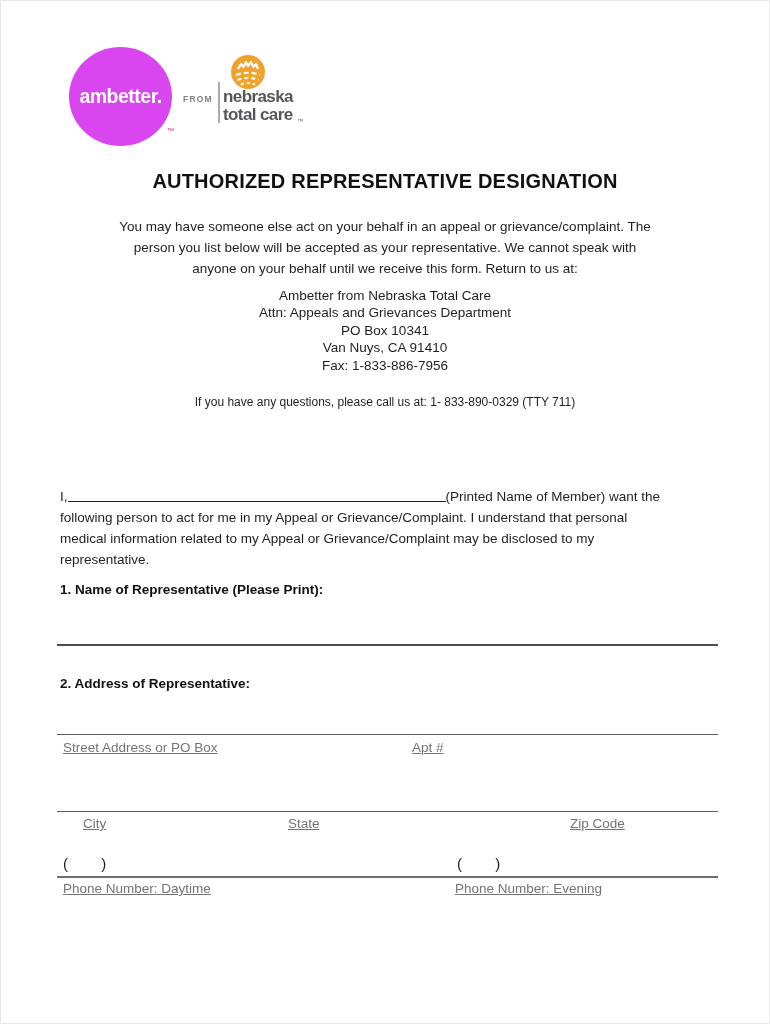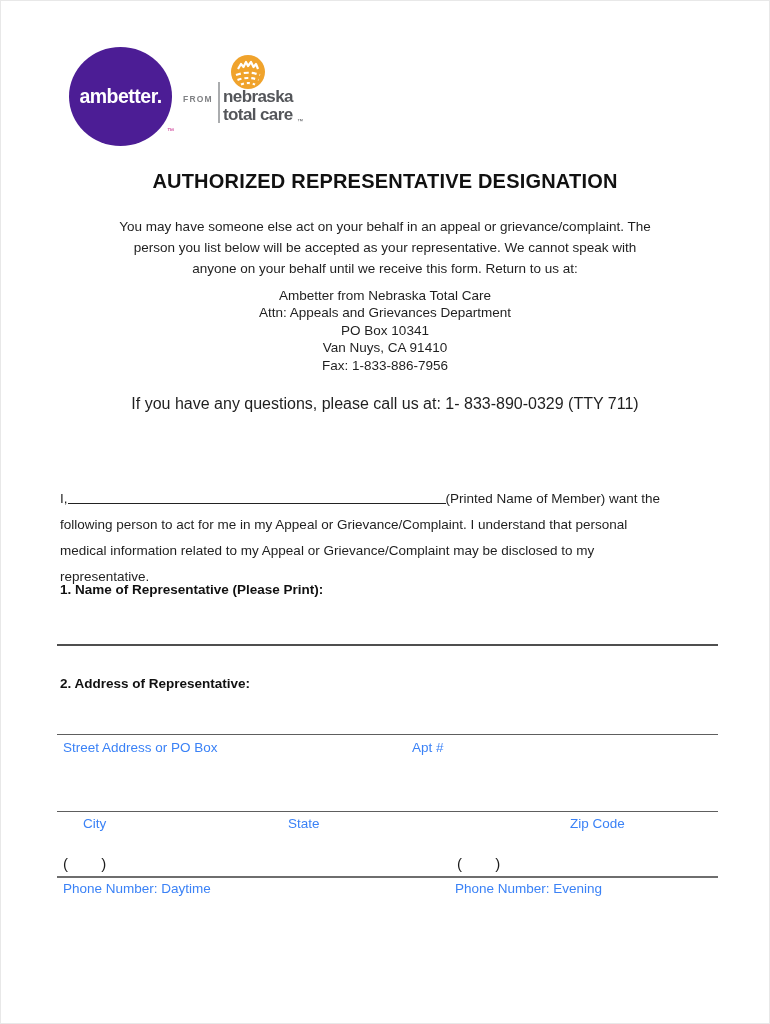--- a/index.html
+++ b/index.html
@@ -10,21 +10,21 @@
     box-shadow:inset 0 0 0 1px #e8e8e8;
     font-family:"Liberation Sans", sans-serif;
     color:#1f1f1f;
     overflow:hidden;
   }
   .abs{position:absolute;}
 
   
   .ambetter-circle{
     left:69px;top:47px;width:103px;height:99px;
-    background:#4c1d95;border-radius:50%;
+    background:#d946ef;border-radius:50%;
     display:flex;align-items:center;justify-content:center;
   }
   .ambetter-text{
     color:#ffffff;font-size:19.5px;font-weight:700;letter-spacing:-0.5px;
   }
   .ambetter-tm{left:167px;top:127px;font-size:7px;color:#c51f87;}
   .from-label{
     left:183px;top:94px;font-size:8.5px;font-weight:700;
     letter-spacing:1.2px;color:#808285;
   }
@@ -43,41 +43,41 @@
   }
   .intro-paragraph{
     left:55px;top:216px;width:660px;text-align:center;
     font-size:13.5px;line-height:21px;white-space:pre-line;
   }
   .mailing-address{
     left:55px;top:287px;width:660px;text-align:center;
     font-size:13.5px;line-height:17.4px;white-space:pre-line;
   }
   .questions-line{
-    left:55px;top:395px;width:660px;text-align:center;font-size:16px;
+    left:55px;top:395px;width:660px;text-align:center;font-size:12px;
   }
   .declaration{
     left:60px;top:486px;width:690px;
-    font-size:13.5px;line-height:26px;white-space:pre-line;
+    font-size:13.5px;line-height:21px;white-space:pre-line;
   }
   .member-name-blank{
     display:inline-block;width:378px;height:13px;
     border-bottom:1.5px solid #222;margin-bottom:-1px;
   }
   .section-heading{font-size:13.5px;font-weight:700;color:#111;}
   .sec1{left:60px;top:582px;}
   .sec2{left:60px;top:676px;}
 
   
   .field-line{left:57px;width:661px;height:0;}
   .name-line{top:644px;border-top:2px solid #4f4f4f;}
   .street-line{top:734px;border-top:1.5px solid #5e5e5e;}
   .city-line{top:811px;border-top:1.5px solid #5e5e5e;}
   .phone-line{top:876px;border-top:2px solid #6e6e6e;}
-  .field-label{font-size:13.5px;color:#3b82f6;}
+  .field-label{font-size:13.5px;color:#737373;text-decoration:underline;}
   .street-label{left:63px;top:740px;}
   .apt-label{left:412px;top:740px;}
   .city-label{left:63px;top:816px;margin-left:20px;}
   .state-label{left:288px;top:816px;}
   .zip-label{left:570px;top:816px;}
   .paren{font-size:15px;color:#1c1c1c;letter-spacing:0;}
   .paren-day{left:63px;top:855px;}
   .paren-eve{left:457px;top:855px;}
   .phone-day-label{left:63px;top:881px;}
   .phone-eve-label{left:455px;top:881px;}

